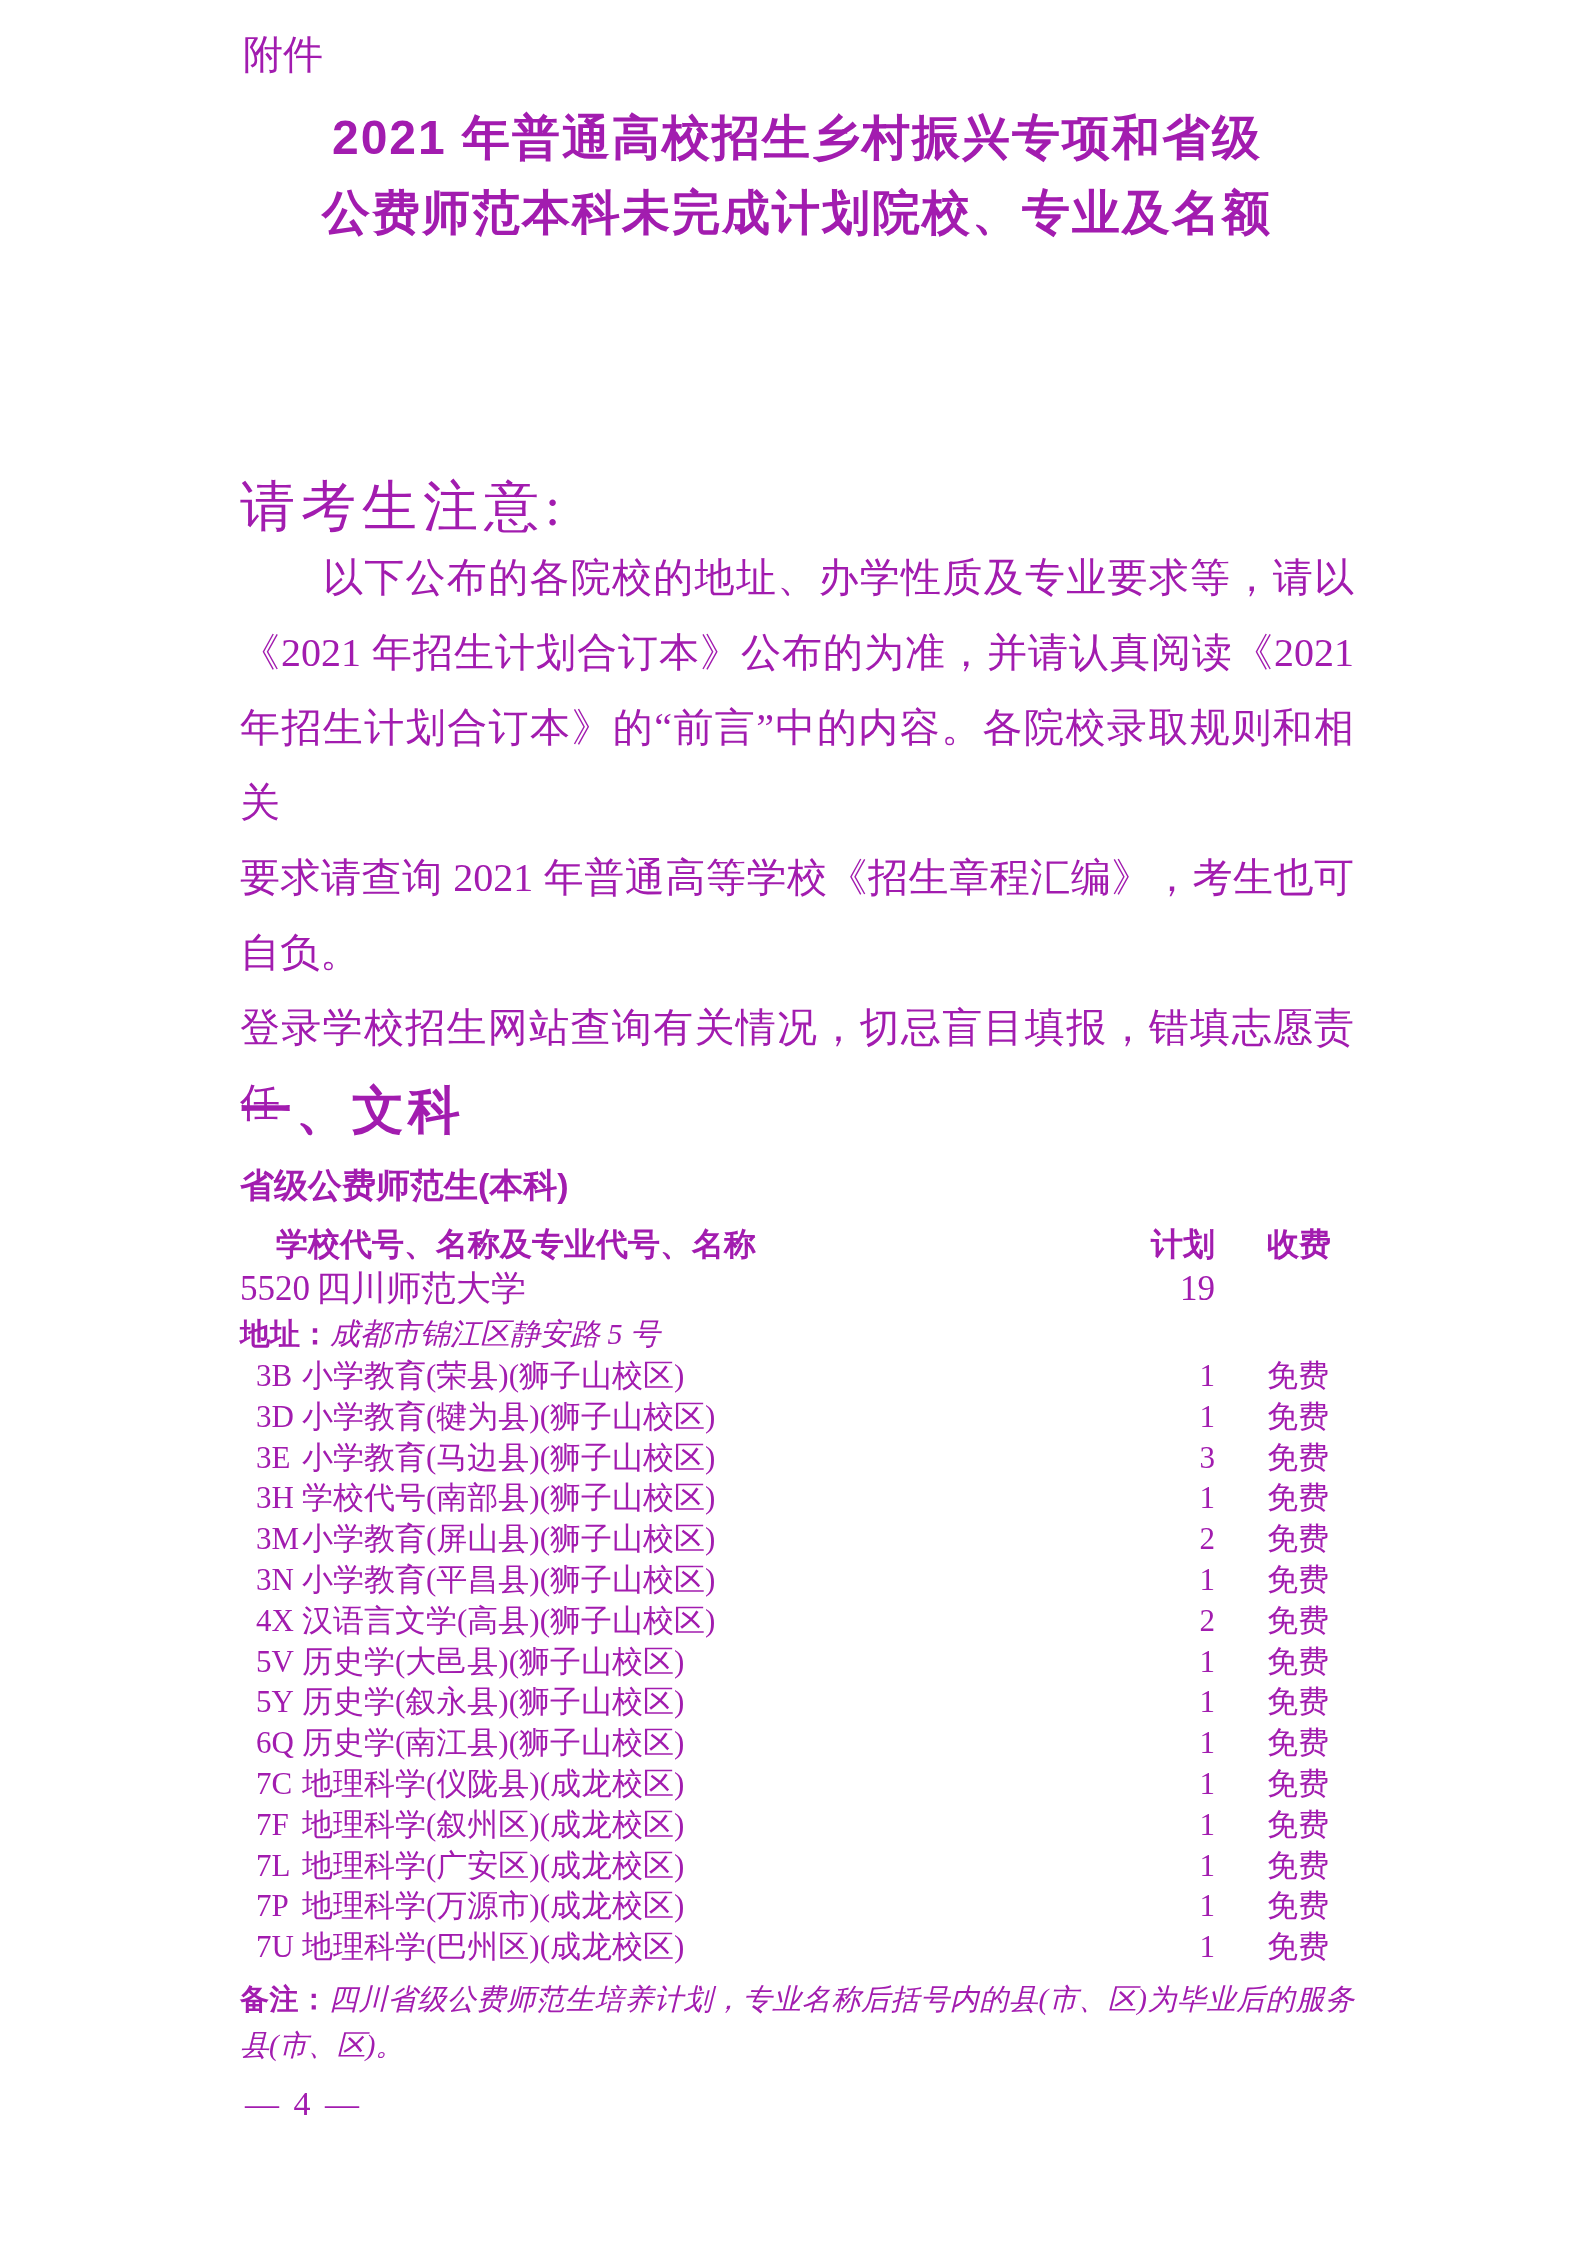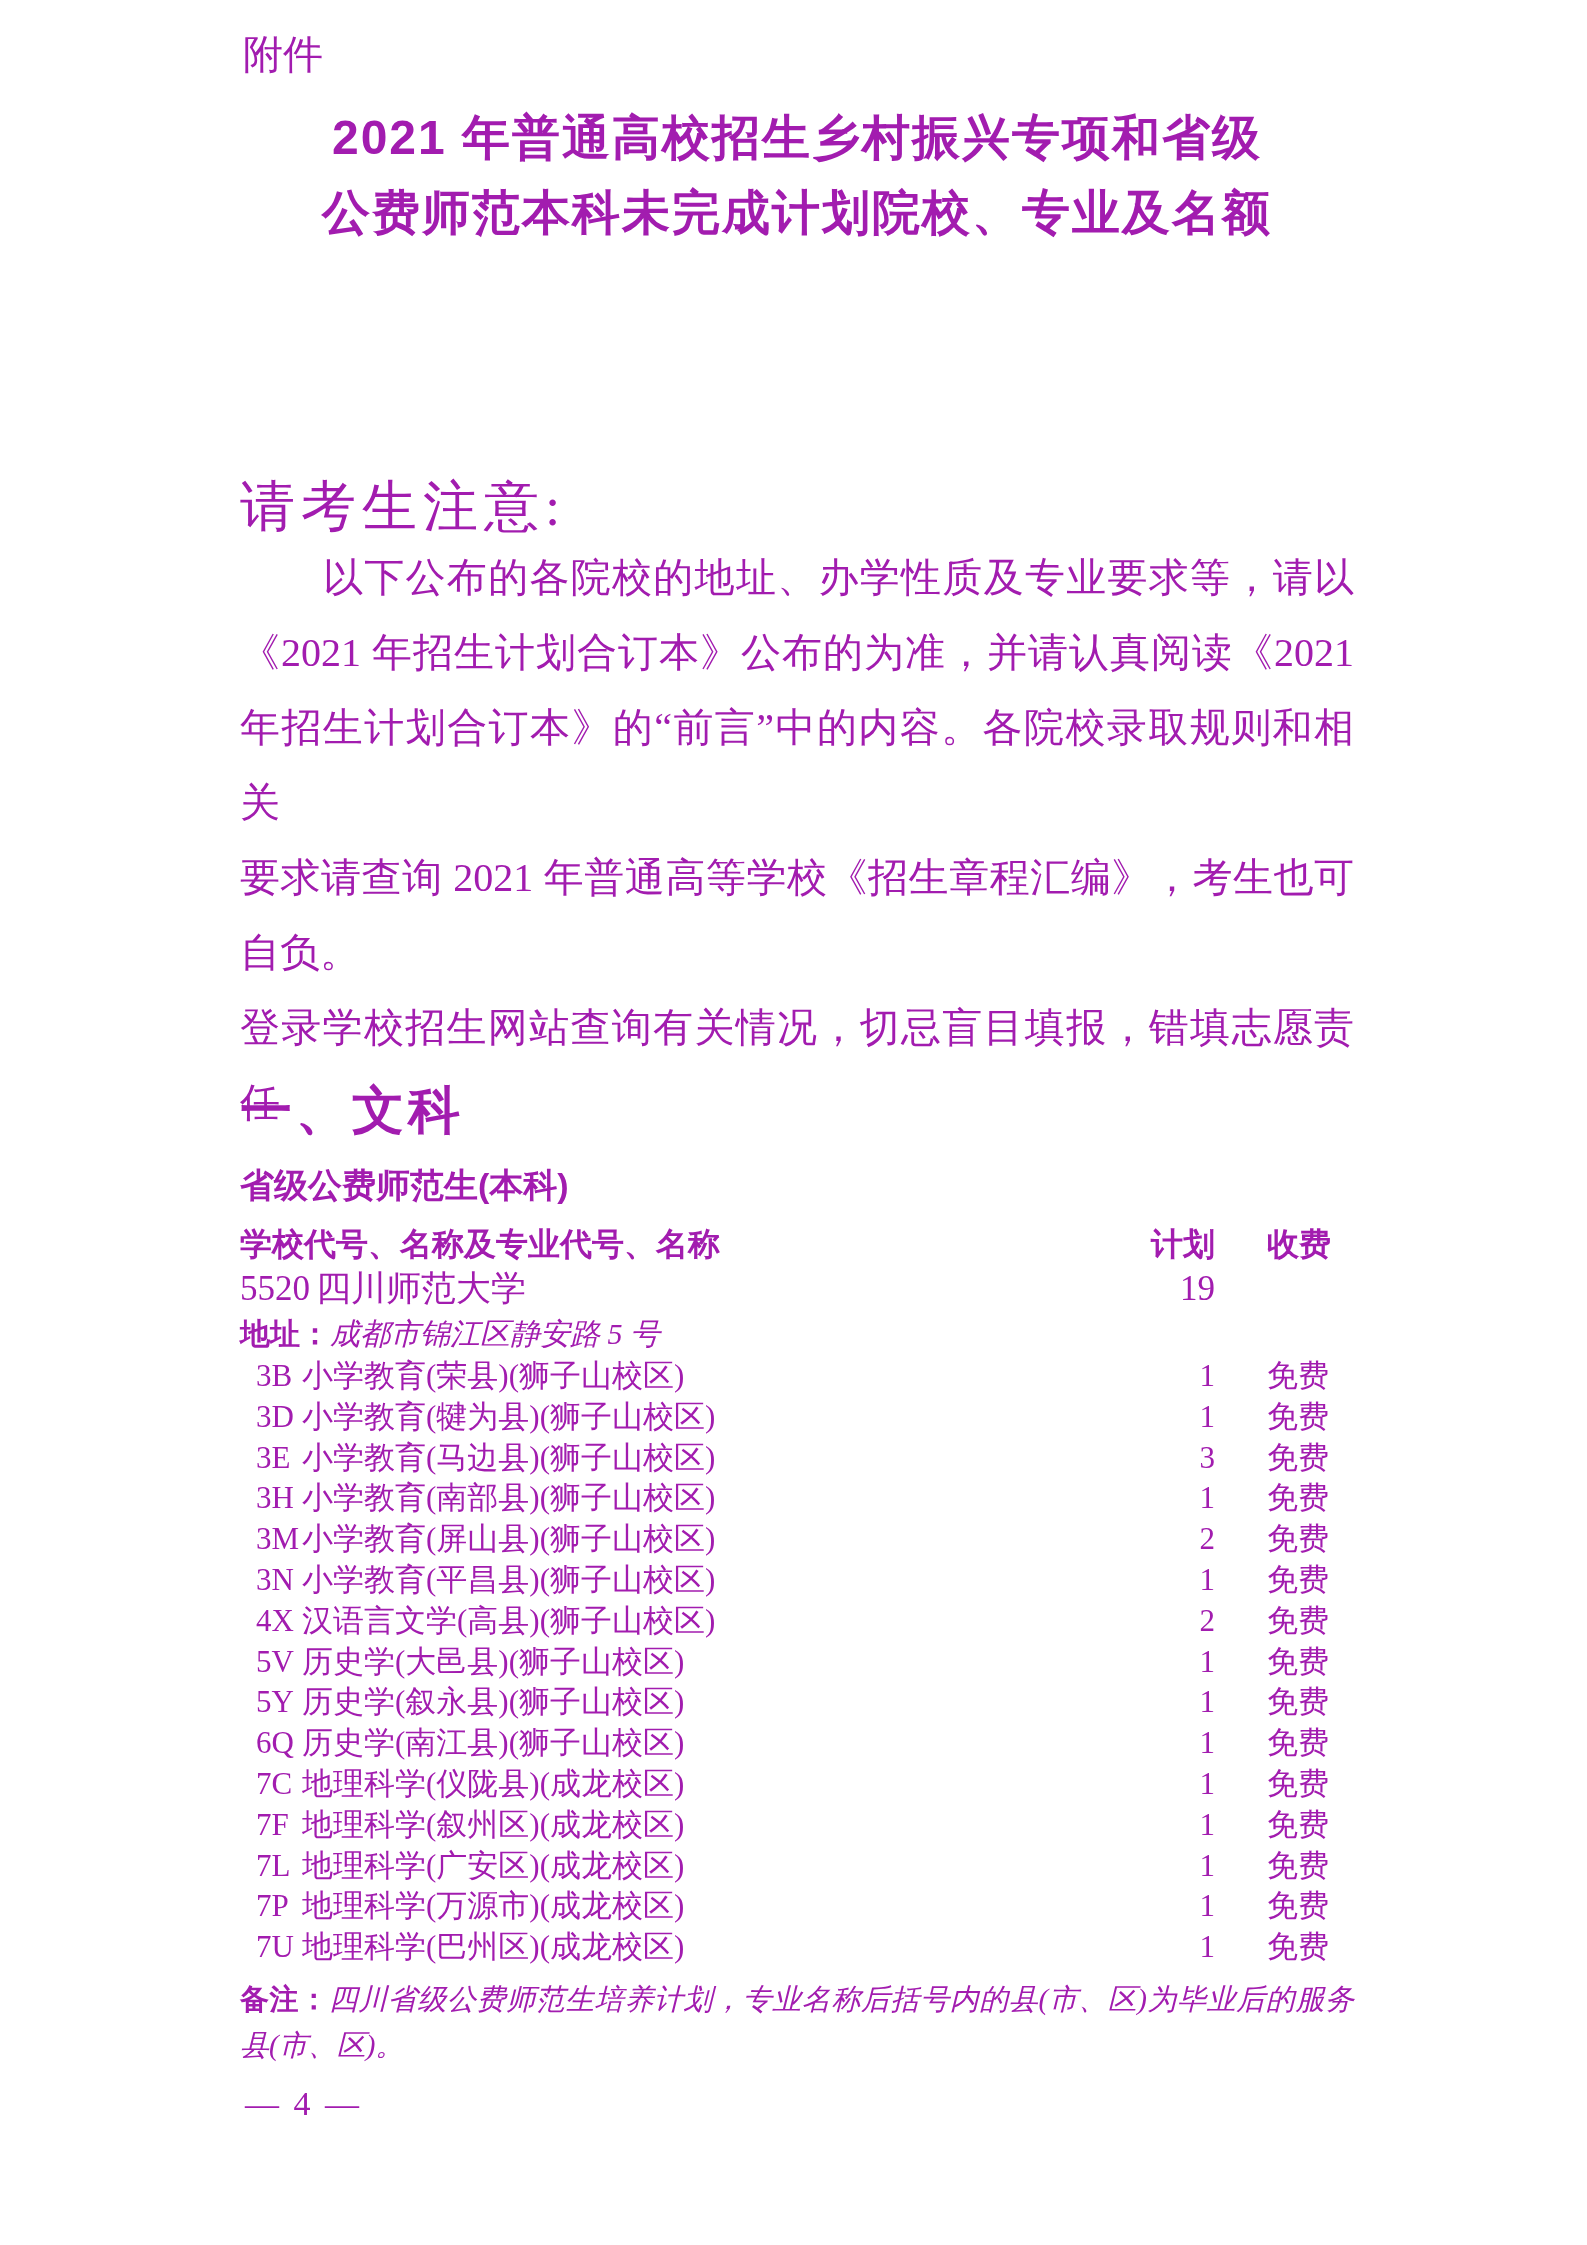--- a/index.html
+++ b/index.html
@@ -49,21 +49,21 @@
   }
 
   .table { position: absolute; left: 240px; top: 1222px; width: 1114px; }
   .trow { display: flex; align-items: baseline; }
   .cell.school { flex: 1; min-width: 0; }
   .cell.plan { width: 120px; text-align: right; }
   .cell.fee { width: 139px; padding-left: 52px; box-sizing: border-box; text-align: left; }
 
   .thead {
     font-family: "Liberation Sans", "DejaVu Sans", sans-serif;
-    font-weight: bold; font-size: 32px; line-height: 44px;
+    font-weight: bold; font-size: 32px; line-height: 44px; margin-left: 36px;
   }
   .school-line { font-size: 35px; line-height: 46px; justify-content: space-between; }
   .school-line .wcode { display: inline-block; width: 76px; }
   .addr-line { font-size: 30px; line-height: 44px; }
   .addr-label {
     font-family: "Liberation Sans", "DejaVu Sans", sans-serif;
     font-weight: bold;
   }
   .kaiti { font-style: italic; }
 
@@ -141,21 +141,21 @@
     <span class="cell fee">免费</span>
   </div>
 
   <div class="trow">
     <span class="cell school"><span class="code">3E</span><span>小学教育(马边县)(狮子山校区)</span></span>
     <span class="cell plan">3</span>
     <span class="cell fee">免费</span>
   </div>
 
   <div class="trow">
-    <span class="cell school"><span class="code">3H</span><span>小学教育(南部县)(狮子山校区)</span></span>
+    <span class="cell school"><span class="code">3H</span><span>学校代号(南部县)(狮子山校区)</span></span>
     <span class="cell plan">1</span>
     <span class="cell fee">免费</span>
   </div>
 
   <div class="trow">
     <span class="cell school"><span class="code">3M</span><span>小学教育(屏山县)(狮子山校区)</span></span>
     <span class="cell plan">2</span>
     <span class="cell fee">免费</span>
   </div>
 

